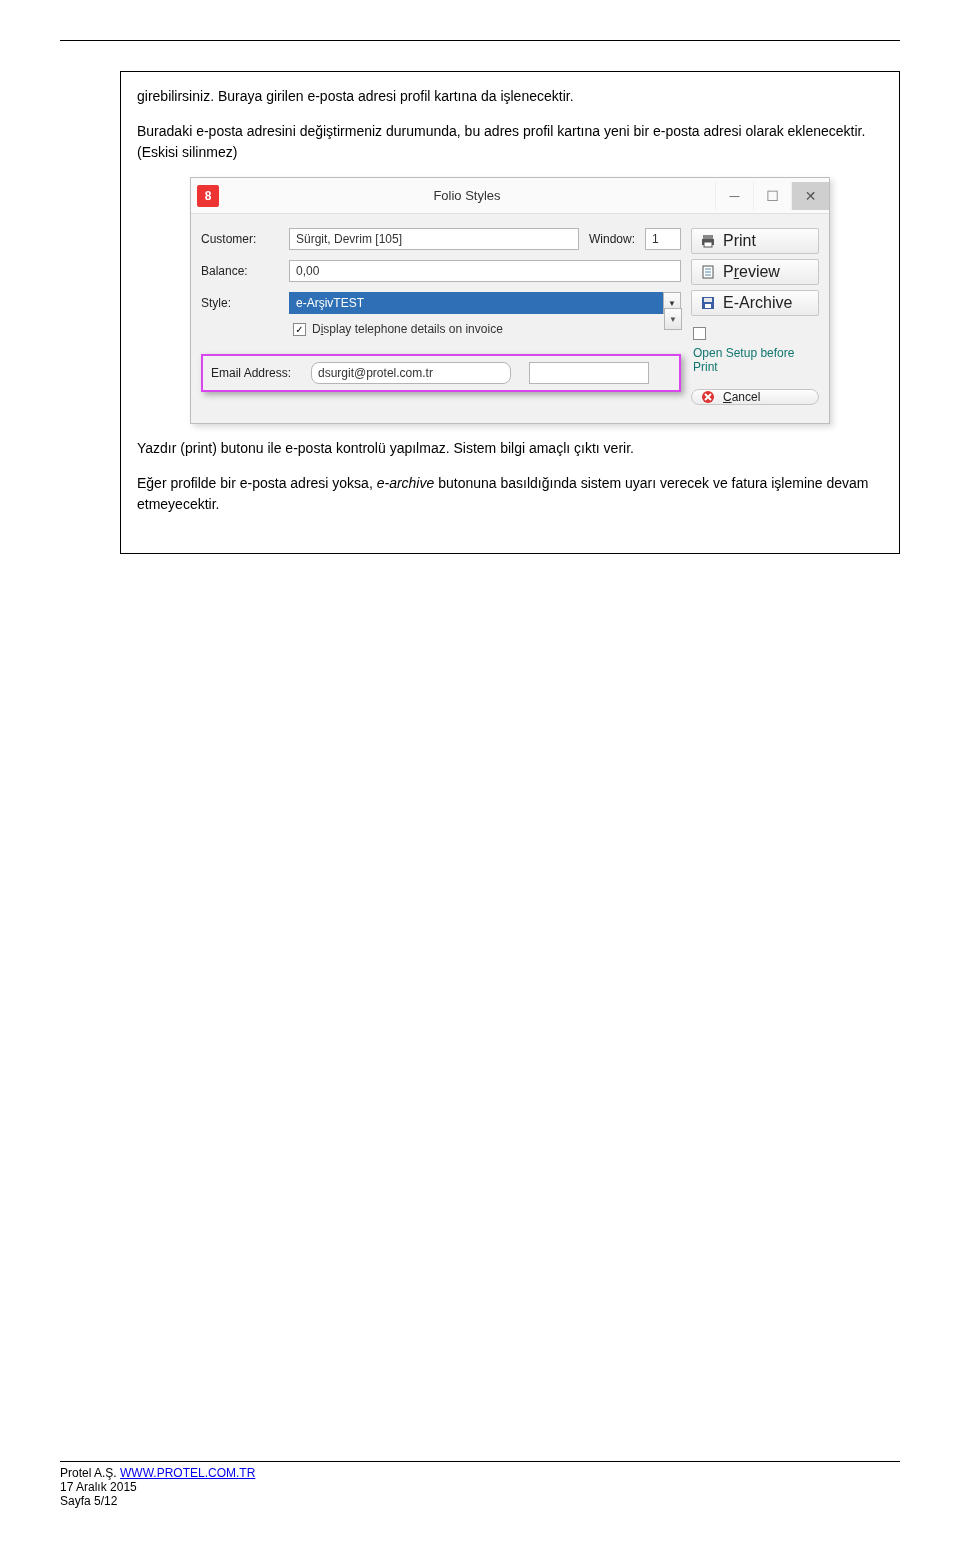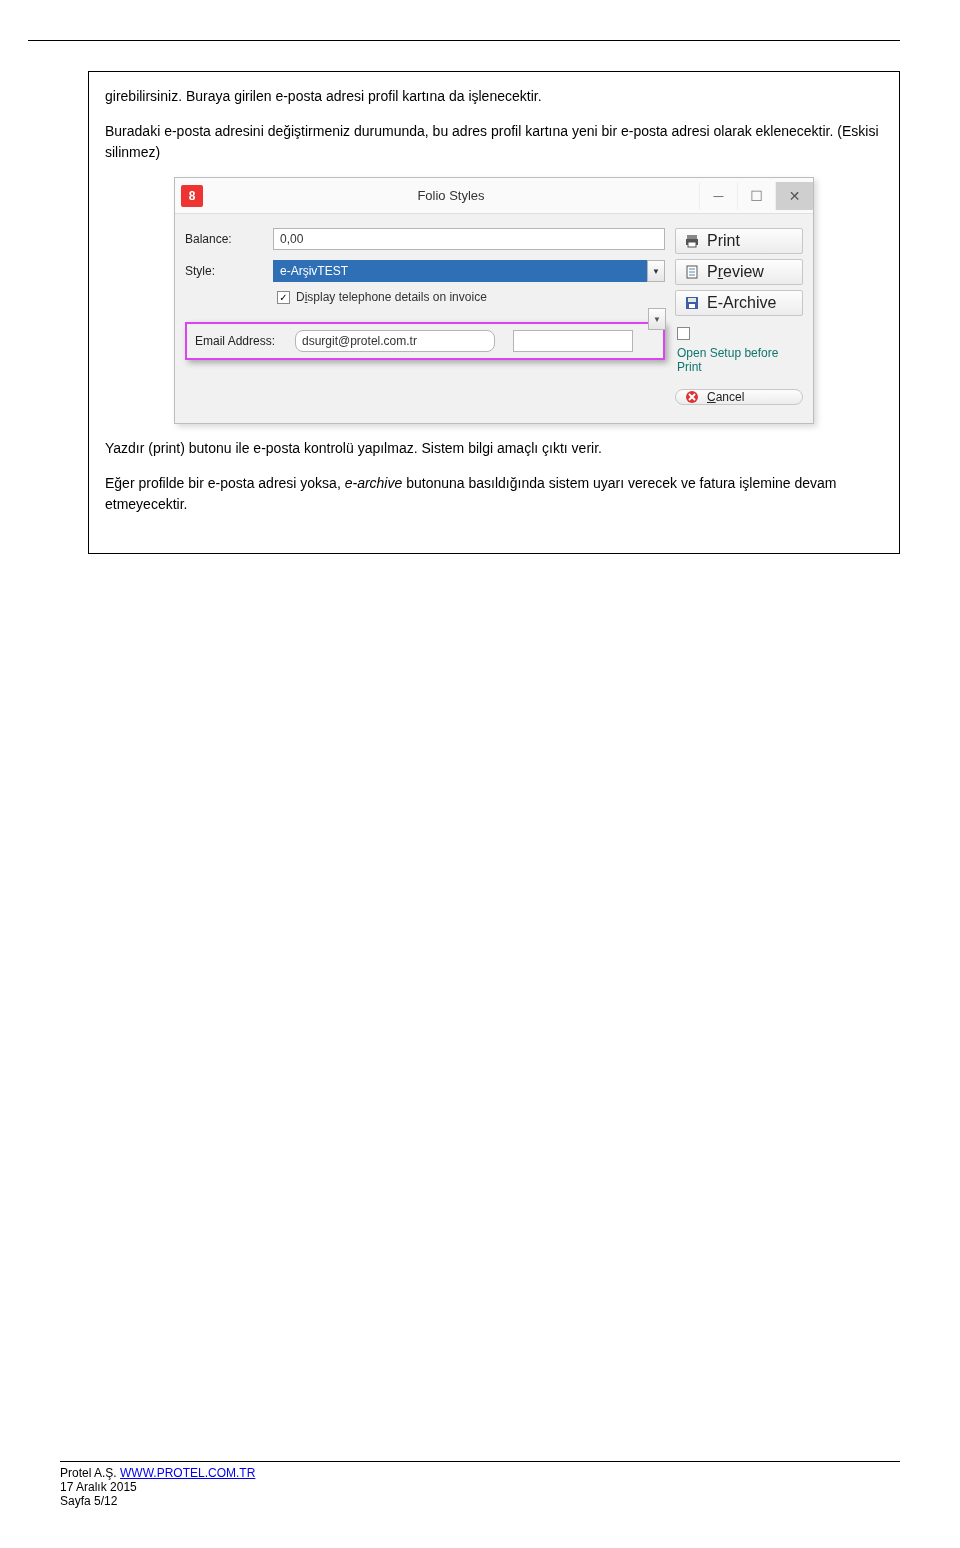--- a/index.html
+++ b/index.html
@@ -8,21 +8,21 @@
     padding: 0;
     font-family: Verdana, Tahoma, Arial, sans-serif;
     font-size: 14px;
     color: #000;
     background: #fff;
     width: 960px;
   }
   .page {
     width: 960px;
     min-height: 1548px;
-    padding: 40px 60px 40px 28px;
+    padding: 40px 60px 40px 60px;
     position: relative;
   }
   .top-line {
     border-top: 1px solid #000;
     height: 1px;
     margin-bottom: 30px;
   }
   .outer-cell {
     border: 1px solid #000;
     padding: 14px 16px 24px 16px;
@@ -214,20 +214,26 @@
           <div class="win-btns">
             <div class="win-btn">─</div>
             <div class="win-btn">☐</div>
             <div class="win-btn win-close">✕</div>
           </div>
         </div>
 
         <div class="dialog-body">
           <div class="form-col">
 
+            <div class="frow">
+              <div class="flbl">Customer:</div>
+              <div class="fin">Sürgit, Devrim [105]</div>
+              <div class="flbl" style="width:auto">Window:</div>
+              <div class="fin small">1</div>
+            </div>
 
             <div class="frow">
               <div class="flbl">Balance:</div>
               <div class="fin">0,00</div>
             </div>
 
             <div class="frow" style="margin-bottom:8px;">
               <div class="flbl">Style:</div>
               <div class="fin combo selected">
                 <span>e-ArşivTEST</span>

